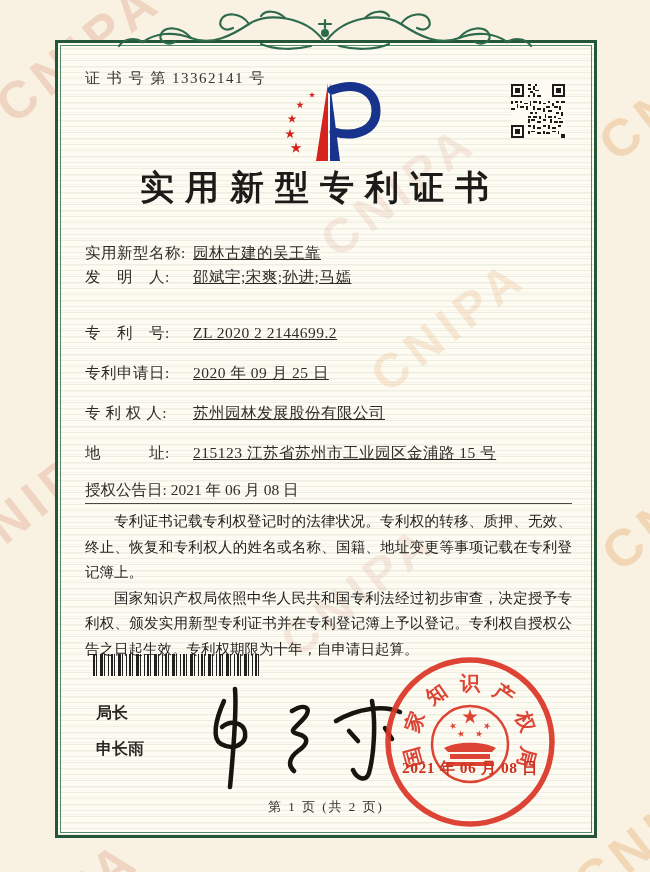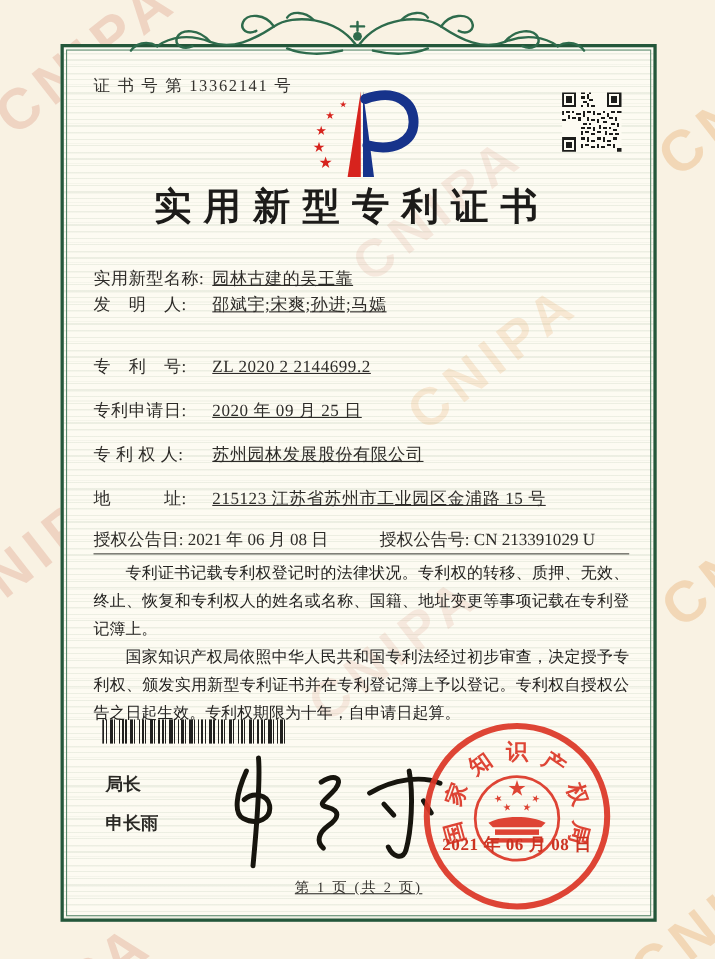--- a/index.html
+++ b/index.html
@@ -67,21 +67,21 @@
   .signer-title{position:absolute;left:38px;top:660px;font-family:Liberation Mono, monospace;
     font-weight:700;font-size:16px;color:#2a2925;z-index:3;}
   .signer-name{position:absolute;left:38px;top:696px;font-family:"Liberation Sans","DejaVu Sans",sans-serif;
     font-weight:700;font-size:16px;color:#2a2925;z-index:3;}
   .signature{position:absolute;left:128px;top:640px;width:236px;height:116px;z-index:3;}
   .seal{position:absolute;left:324px;top:611px;width:176px;height:176px;z-index:4;}
   .seal svg{position:absolute;left:0;top:0;}
   .seal-date{position:absolute;left:0;right:0;top:104px;text-align:center;
     font-size:15.5px;font-weight:700;color:#cc3322;letter-spacing:.5px;z-index:5;white-space:nowrap;}
   .footer{position:absolute;left:0;right:0;top:755px;text-align:center;font-size:13px;
-    letter-spacing:2px;color:#34322e;z-index:3;text-decoration:underline;}
+    letter-spacing:2px;color:#34322e;z-index:3;}
   
   .ornament{position:absolute;left:115px;top:6px;width:420px;height:48px;z-index:3;}
 </style>
 </head>
 <body>
 
 <div class="wm pink wm1">CNIPA</div>
 <div class="wm orange wm2">CNIPA</div>
 <div class="wm pink wm3">CNIPA</div>
 <div class="wm orange wm4">CNIPA</div>
@@ -148,24 +148,20 @@
   <div class="fields">
     <div class="row r0"><span class="lbl">实用新型名称:</span><span class="val">园林古建的吴王靠</span></div>
     <div class="row r1"><span class="lbl">发　明　人:</span><span class="val">邵斌宇;宋爽;孙进;马嫣</span></div>
     <div class="row r2"><span class="lbl">专　利　号:</span><span class="val">ZL 2020 2 2144699.2</span></div>
     <div class="row r3"><span class="lbl">专利申请日:</span><span class="val">2020 年 09 月 25 日</span></div>
     <div class="row r4"><span class="lbl">专 利 权 人:</span><span class="val">苏州园林发展股份有限公司</span></div>
     <div class="row r5"><span class="lbl">地　　　址:</span><span class="val">215123 江苏省苏州市工业园区金浦路 15 号</span></div>
     <div class="grant">
       <span>授权公告日:</span>
       <span class="val">2021 年 06 月 08 日</span>
-      <span class="g2">
-        <span>授权公告号:</span>
-        <span class="val">CN 213391029 U</span>
-      </span>
     </div>
   </div>
 
   <div class="divider"></div>
   <div class="paras">
     <p>专利证书记载专利权登记时的法律状况。专利权的转移、质押、无效、终止、恢复和专利权人的姓名或名称、国籍、地址变更等事项记载在专利登记簿上。</p>
     <p>国家知识产权局依照中华人民共和国专利法经过初步审查，决定授予专利权、颁发实用新型专利证书并在专利登记簿上予以登记。专利权自授权公告之日起生效。专利权期限为十年，自申请日起算。</p>
   </div>
 
   <div class="barcode"></div>

